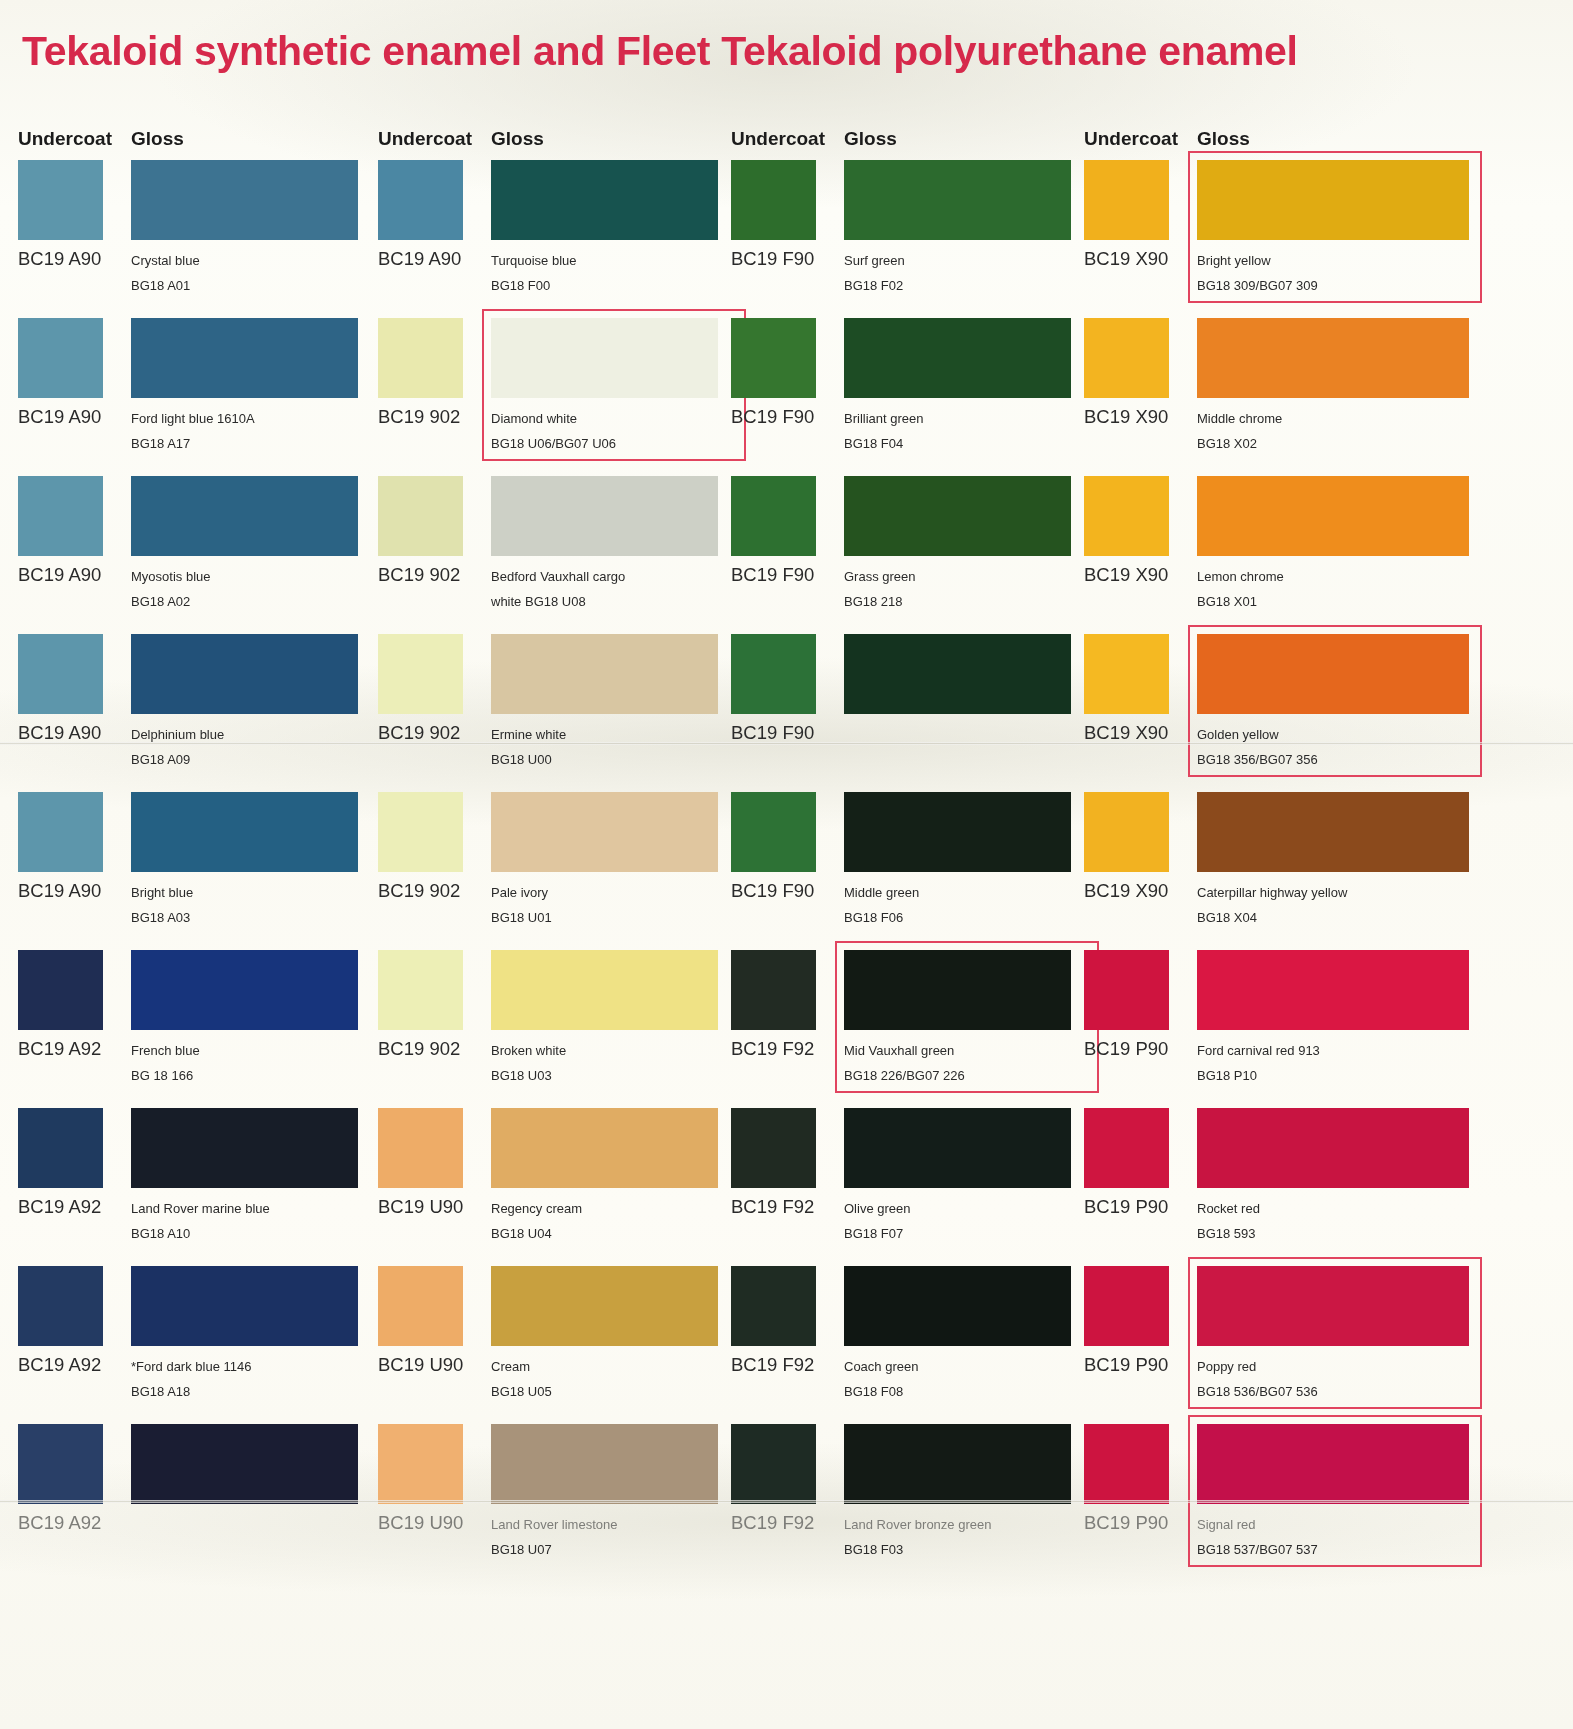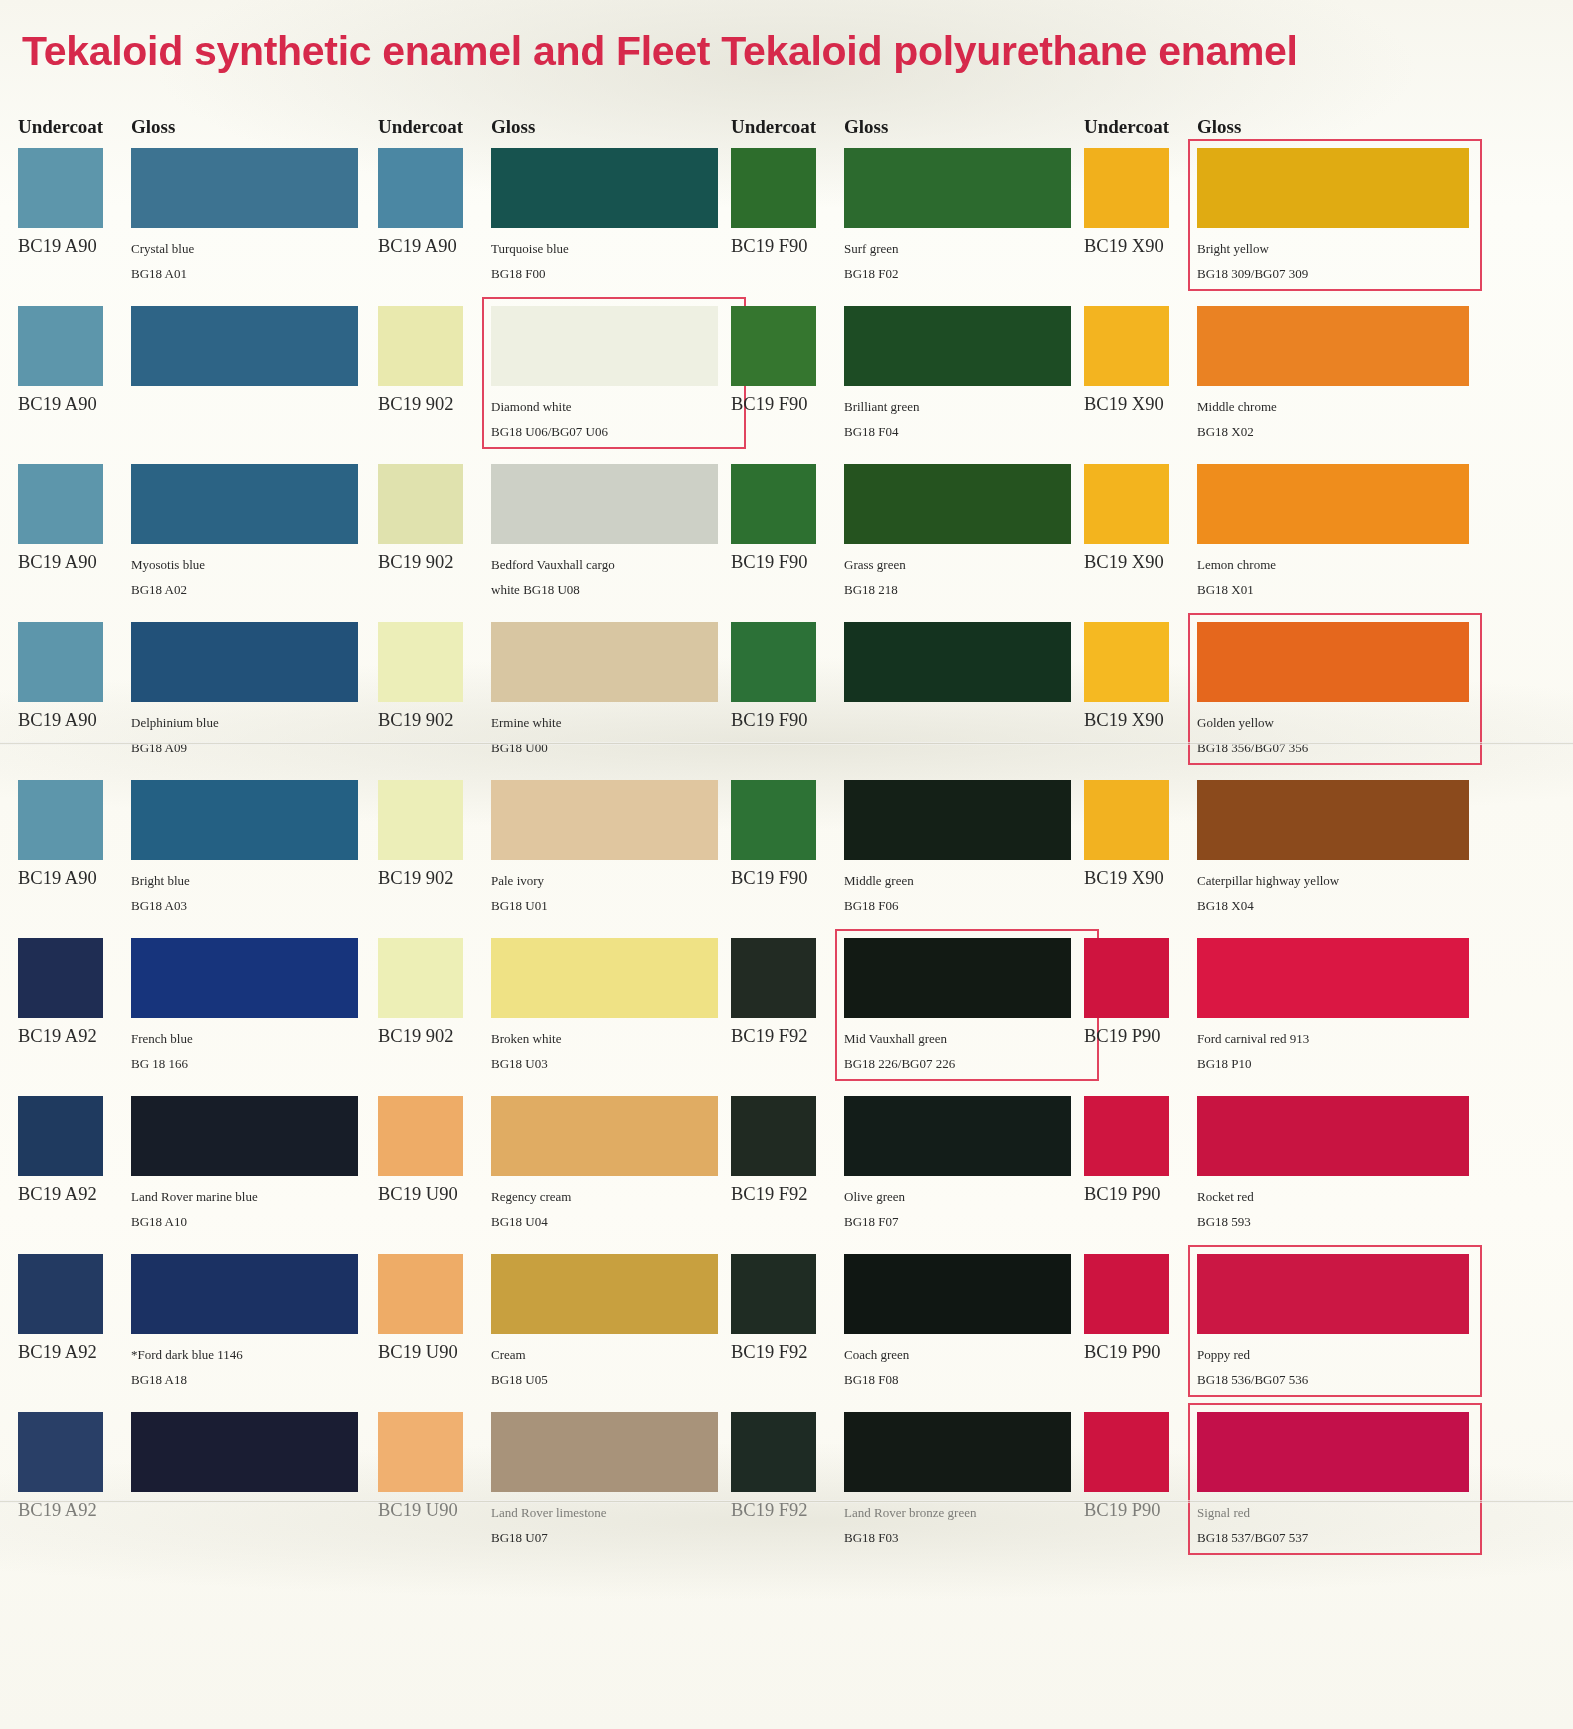--- a/index.html
+++ b/index.html
@@ -31,21 +31,21 @@
   .page{position:relative;z-index:1;width:1573px;height:1729px;}
 
   .title{
     position:absolute;left:22px;top:28px;width:1530px;
     font-size:41px;font-weight:bold;color:#d6294b;
     letter-spacing:-.3px;white-space:nowrap;
   }
 
   .grid{position:absolute;left:0;top:112px;width:1573px;}
 
-  .col{position:absolute;top:0;font-family:Liberation Serif, serif;}
+  .col{position:absolute;top:12px;}
   .col-0{left:18px;width:350px;}
   .col-1{left:378px;width:348px;}
   .col-2{left:731px;width:348px;}
   .col-3{left:1084px;width:480px;}
 
   .colhead{height:36px;position:relative;}
   .colhead .h-under{position:absolute;left:0;top:4px;font-size:19px;font-weight:bold;color:#1b1b1b;}
   .colhead .h-gloss{position:absolute;left:113px;top:4px;font-size:19px;font-weight:bold;color:#1b1b1b;}
 
   .row{position:relative;height:158px;}
@@ -82,20 +82,21 @@
         <div class="row">
           <div class="swatch-u" style="background: rgb(93, 150, 171);"></div>
           <div class="swatch-g" style="background: rgb(61, 115, 145);"></div>
           <div class="lbl-u">BC19 A90</div>
           <div class="lbl-g"><span class="l1">Crystal blue</span><span class="l2">BG18 A01</span></div>
         </div>
         <div class="row">
           <div class="swatch-u" style="background: rgb(93, 150, 171);"></div>
           <div class="swatch-g" style="background: rgb(46, 100, 134);"></div>
           <div class="lbl-u">BC19 A90</div>
+          <div class="lbl-g"><span class="l1">Ford light blue 1610A</span><span class="l2">BG18 A17</span></div>
         </div>
         <div class="row">
           <div class="swatch-u" style="background: rgb(93, 150, 171);"></div>
           <div class="swatch-g" style="background: rgb(43, 99, 132);"></div>
           <div class="lbl-u">BC19 A90</div>
           <div class="lbl-g"><span class="l1">Myosotis blue</span><span class="l2">BG18 A02</span></div>
         </div>
         <div class="row">
           <div class="swatch-u" style="background: rgb(93, 150, 171);"></div>
           <div class="swatch-g" style="background: rgb(34, 81, 121);"></div>

